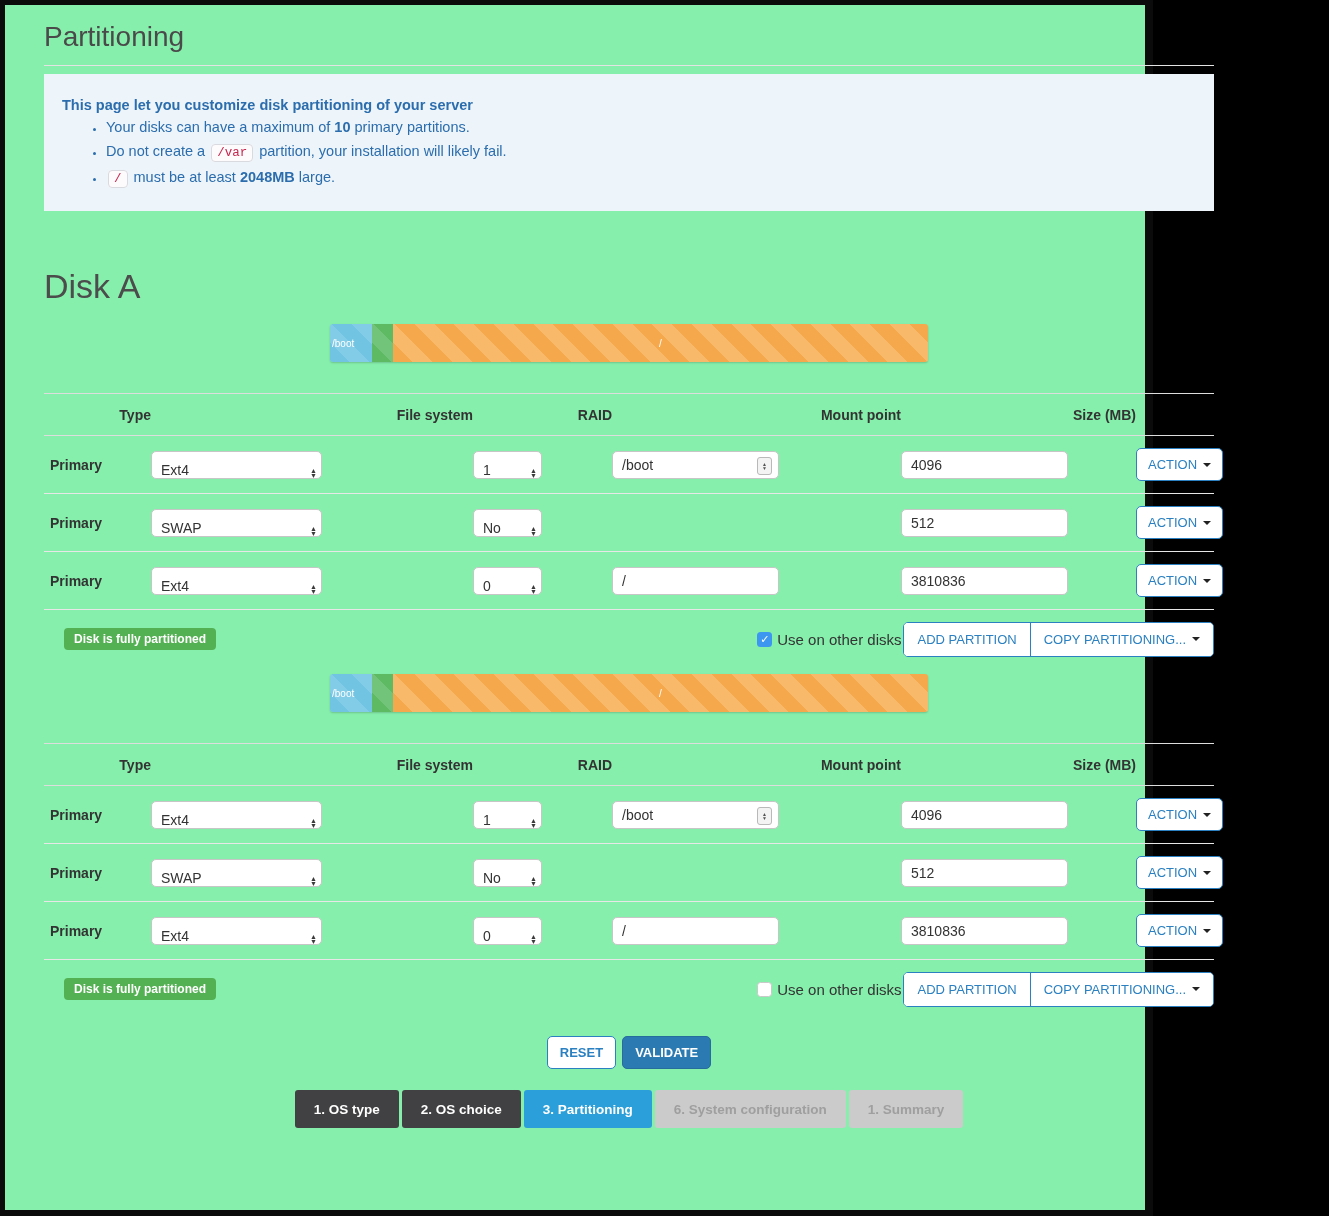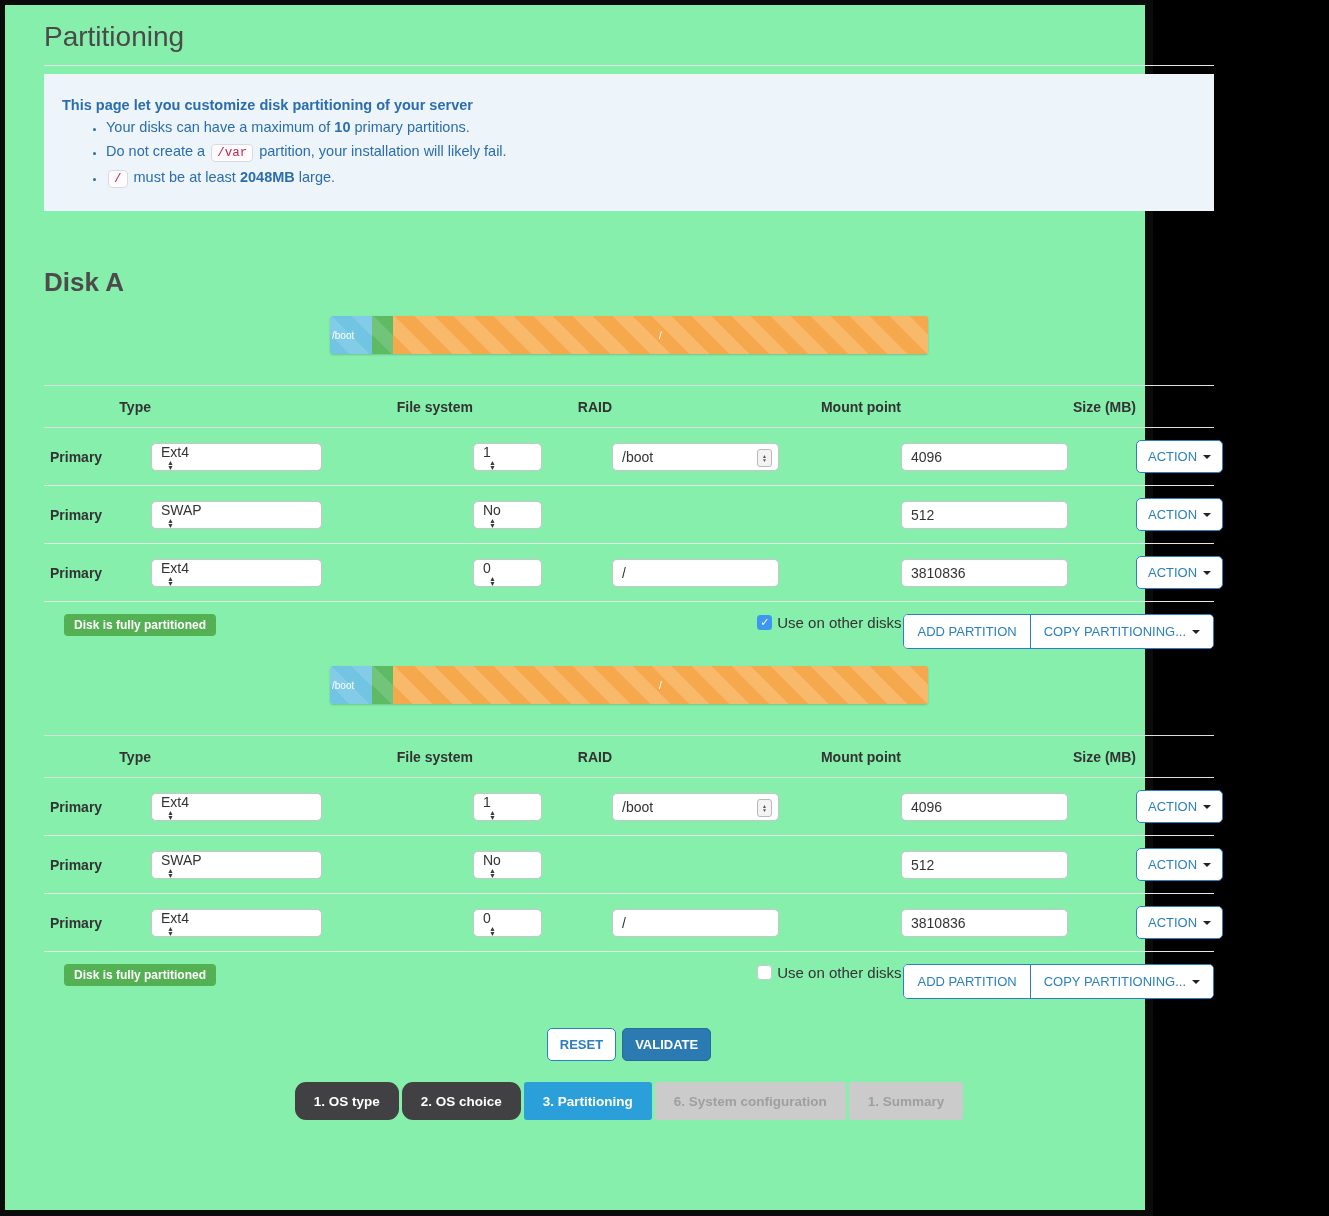--- a/index.html
+++ b/index.html
@@ -12,73 +12,73 @@
 
   
   .infobox{background:#edf4fa;padding:15px 6px 18px 18px;color:#2b6dad;font-size:14.5px;}
   .infobox .info-heading{font-weight:bold;margin:8px 0 4px 0;}
   .infobox ul{margin:4px 0 0 0;padding-left:44px;}
   .infobox li{margin:4px 0;line-height:20px;}
   .infobox li::marker{font-size:11px;}
   .infobox b{font-weight:bold;}
   .code-chip{font-family:"Liberation Mono","DejaVu Sans Mono",monospace;font-size:12.5px;color:#c7254e;background:#fdfbfb;border:1px solid #d9d9e0;border-radius:4px;padding:1px 5px;margin:0 2px;}
 
-  h2.disk-title{font-size:26px;font-weight:700;color:#4c4c4c;margin:56px 0 0 0;}
+  h2.disk-title{font-size:34px;font-weight:400;color:#4c4c4c;margin:56px 0 0 0;}
 
   
   .bar-wrap{margin-top:18px;display:flex;justify-content:center;}
   .pbar{width:598px;height:38px;display:flex;border-radius:3px;overflow:hidden;box-shadow:0 1px 2px rgba(0,0,0,.18);}
   .pbar .seg{height:100%;display:flex;align-items:center;justify-content:center;color:#fff;font-size:10px;overflow:hidden;white-space:nowrap;}
   .pbar .seg.first{justify-content:flex-start;padding-left:2px;}
 
   
   .ptable{margin-top:31px;border-top:1px solid #ddd;}
   .prow{display:grid;grid-template-columns:107px 322px 139px 289px 235px 78px;align-items:center;}
   .prow.head{height:41px;border-bottom:1px solid #ddd;font-weight:bold;font-size:14px;color:#333;}
   .prow.body{height:57px;border-bottom:1px solid #e7e7e7;font-size:14px;color:#333;}
   .cell-type{font-weight:bold;padding-left:6px;}
   .head .c{padding-left:0;text-align:right;}
   .head .cell-type{padding-left:6px;}
   .head .cell-size{padding-left:31px;}
 
-  .fakeselect{box-sizing:border-box;height:28px;border:1px solid #c6c6c6;border-radius:5px;background:#fff;display:inline-flex;align-items:flex-start;justify-content:space-between;padding:0 22px 0 9px;font-size:14px;color:#333;cursor:default;flex-direction:column;}
+  .fakeselect{box-sizing:border-box;height:28px;border:1px solid #c6c6c6;border-radius:5px;background:#fff;display:inline-flex;align-items:flex-end;justify-content:space-between;padding:0 4px 0 9px;font-size:14px;color:#333;cursor:default;}
   .fs-fs{width:171px;}
   .fs-raid{width:69px;}
   .updown{display:inline-flex;flex-direction:column;line-height:5px;font-size:7px;color:#3a3a3a;margin-left:6px;}
 
   .txtwrap{position:relative;display:inline-block;}
   .txt{box-sizing:border-box;height:28px;width:167px;border:1px solid #c6c6c6;border-radius:5px;font-size:14px;color:#333;padding:0 9px;font-family:inherit;outline:none;background:#fff;}
   .combo-icon{position:absolute;right:7px;top:6px;width:13px;height:16px;border:1px solid #b9b9b9;border-radius:3px;background:#f3f3f3;display:flex;flex-direction:column;align-items:center;justify-content:center;line-height:4px;font-size:5px;color:#555;}
 
   .btn{box-sizing:border-box;display:inline-flex;align-items:center;justify-content:center;border-radius:5px;cursor:pointer;background:#fff;font-family:inherit;}
   .btn-action{height:33px;padding:12px 11px;border:1px solid #2a80c1;color:#2a80c1;font-size:13px;}
   .caret{width:0;height:0;border-left:4px solid transparent;border-right:4px solid transparent;border-top:4px solid #222;margin-left:6px;display:inline-block;}
 
   
-  .controls{display:flex;align-items:flex-start;margin-top:12px;height:34px;padding-left:20px;}
+  .controls{display:flex;align-items:center;margin-top:12px;height:34px;padding-left:20px;}
   .badge-ok{background:#53b153;color:#fff;font-size:12px;font-weight:bold;border-radius:4px;padding:4px 10px;}
   .spacer{flex:1;}
   .chk-label{display:flex;align-items:center;font-size:15px;color:#333;margin-right:2px;cursor:default;}
   .chk{box-sizing:border-box;width:15px;height:15px;border-radius:3.5px;margin-right:5px;border:1.5px solid #c9c9c9;background:#fff;display:inline-flex;align-items:center;justify-content:center;}
   .chk.checked{border:none;background:#3d97f0;color:#fff;font-size:11px;font-weight:bold;}
   .chk .tick{display:none;}
   .chk.checked .tick{display:block;}
   .btn-group{display:inline-flex;border:1px solid #2a80c1;border-radius:5px;overflow:hidden;background:#fff;}
   .btn-group .gbtn{height:33px;display:inline-flex;align-items:center;padding:0 13px;color:#2a80c1;font-size:13px;cursor:pointer;background:#fff;border:none;font-family:inherit;}
   .btn-group .gbtn + .gbtn{border-left:1px solid #2a80c1;}
 
   
   .bottom-actions{display:flex;justify-content:center;gap:6px;margin-top:30px;}
   .btn-reset{height:33px;padding:7px 12px;border:1px solid #2a80c1;color:#2a80c1;font-weight:bold;font-size:13px;}
   .btn-validate{height:33px;padding:0 12px;border:1px solid #266d9c;background:#2b7ab1;color:#fff;font-weight:bold;font-size:13px;}
 
   
   .steps{display:flex;justify-content:center;gap:3px;margin-top:21px;}
   .step{height:38px;display:inline-flex;align-items:center;padding:0 19px;font-size:13.5px;font-weight:bold;border-radius:3px;}
-  .step.state-done{background:#414042;color:#fff;cursor:pointer;border-radius:11px;}
+  .step.state-done{background:#414042;color:#fff;cursor:pointer;}
   .step.state-active{background:#2b9fd9;color:#fff;cursor:pointer;}
   .step.state-disabled{background:#cbcbcb;color:#9f9f9f;}
 </style>
 </head>
 <body>
 
 <div class="frame">
   <div class="container">
 
     <h1 class="page-title">Partitioning</h1>

